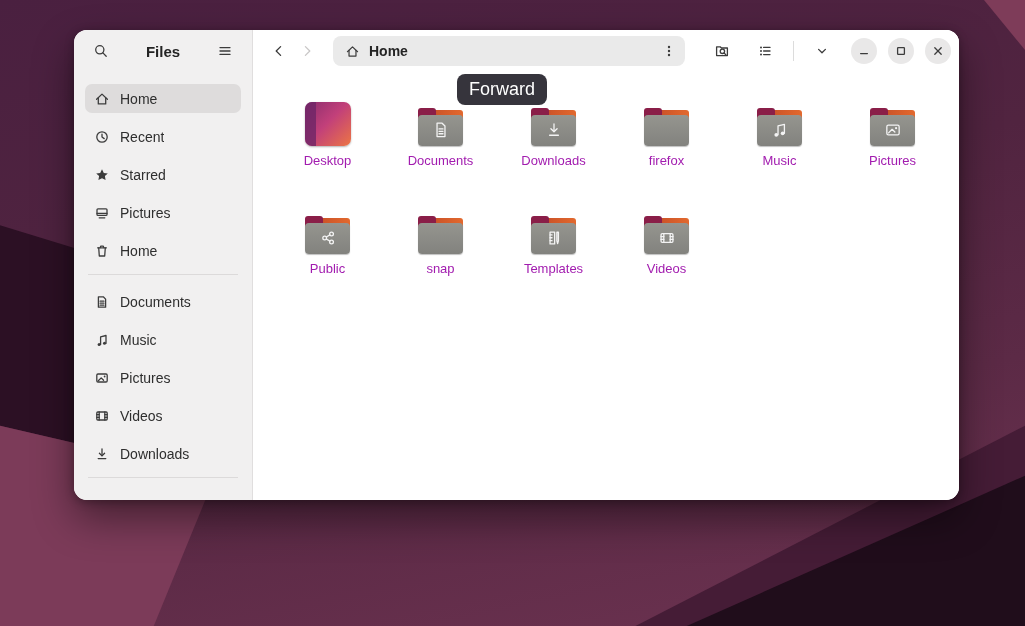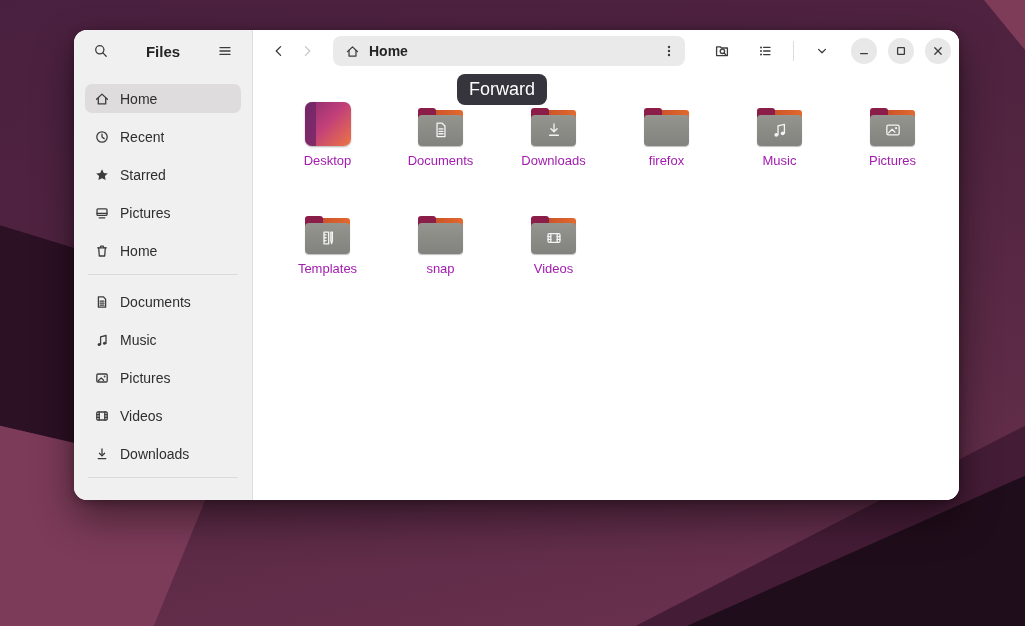--- a/index.html
+++ b/index.html
@@ -388,39 +388,56 @@
           </div>
           <div class="flabel">Pictures</div>
         </div>
         <div class="cell">
           <div class="iconbox">
             <div class="folder">
               <div class="f-back"></div>
               <div class="f-tab"></div>
               <div class="f-body"></div>
               <span class="f-emblem"><svg viewBox="0 0 20 20">
+                  <circle cx="7" cy="10" r="1.7"></circle>
+                  <circle cx="13.2" cy="6.4" r="1.7"></circle>
+                  <circle cx="13.2" cy="13.6" r="1.7"></circle>
+                  <line x1="8.5" y1="9.1" x2="11.7" y2="7.2"></line>
+                  <line x1="8.5" y1="10.9" x2="11.7" y2="12.8"></line>
+                </svg></span>
+            </div>
+          </div>
+          <div class="flabel">Public</div>
+        </div>
+        <div class="cell">
+          <div class="iconbox">
+            <div class="folder">
+              <div class="f-back"></div>
+              <div class="f-tab"></div>
+              <div class="f-body"></div>
+            </div>
+          </div>
+          <div class="flabel">snap</div>
+        </div>
+        <div class="cell">
+          <div class="iconbox">
+            <div class="folder">
+              <div class="f-back"></div>
+              <div class="f-tab"></div>
+              <div class="f-body"></div>
+              <span class="f-emblem"><svg viewBox="0 0 20 20">
                   <rect x="6.4" y="4.6" width="4.2" height="10.8"></rect>
                   <line x1="6.4" y1="7.2" x2="8.2" y2="7.2"></line>
                   <line x1="6.4" y1="9.8" x2="8.2" y2="9.8"></line>
                   <line x1="6.4" y1="12.4" x2="8.2" y2="12.4"></line>
                   <path d="M12.6 4.8 V12.6 L13.3 15 L14 12.6 V4.8 Z"></path>
                 </svg></span>
             </div>
           </div>
           <div class="flabel">Templates</div>
-        </div>
-        <div class="cell">
-          <div class="iconbox">
-            <div class="folder">
-              <div class="f-back"></div>
-              <div class="f-tab"></div>
-              <div class="f-body"></div>
-            </div>
-          </div>
-          <div class="flabel">snap</div>
         </div>
         <div class="cell">
           <div class="iconbox">
             <div class="folder">
               <div class="f-back"></div>
               <div class="f-tab"></div>
               <div class="f-body"></div>
               <span class="f-emblem"><svg viewBox="0 0 20 20">
                   <rect x="4.6" y="6" width="10.8" height="8" rx="1"></rect>
                   <line x1="7.1" y1="6" x2="7.1" y2="14"></line>

